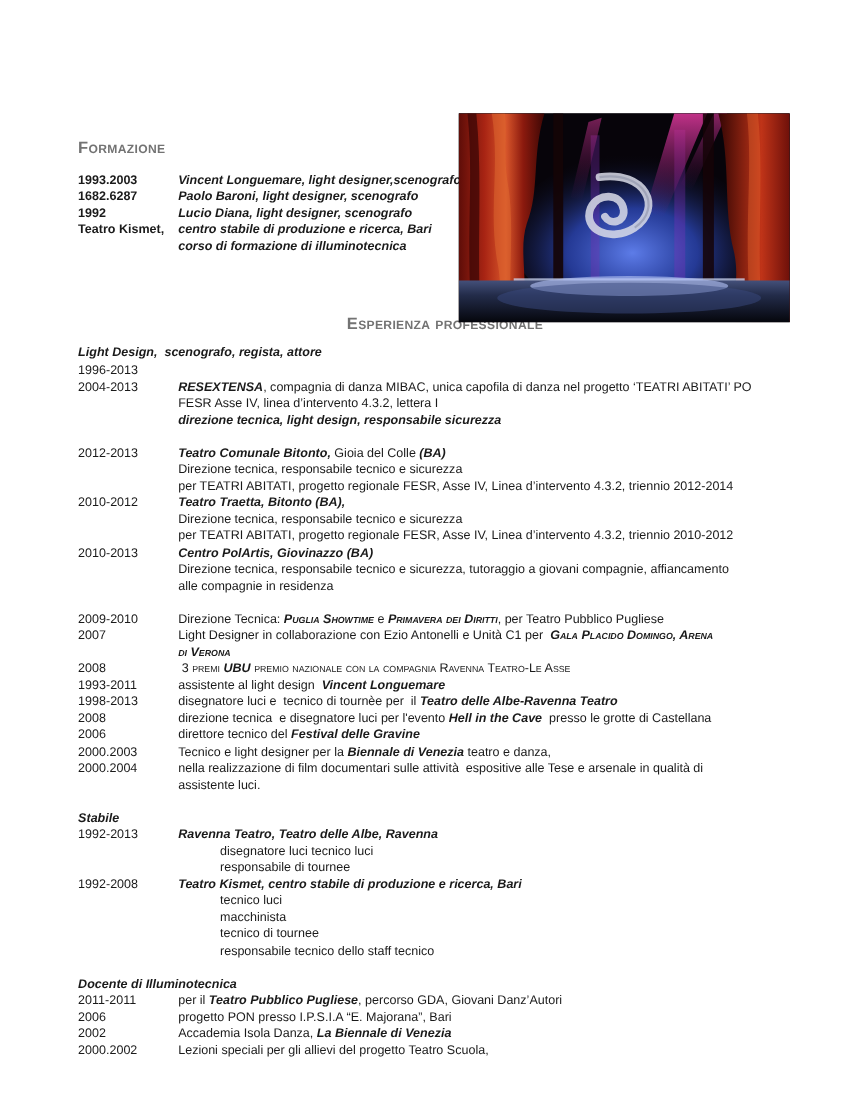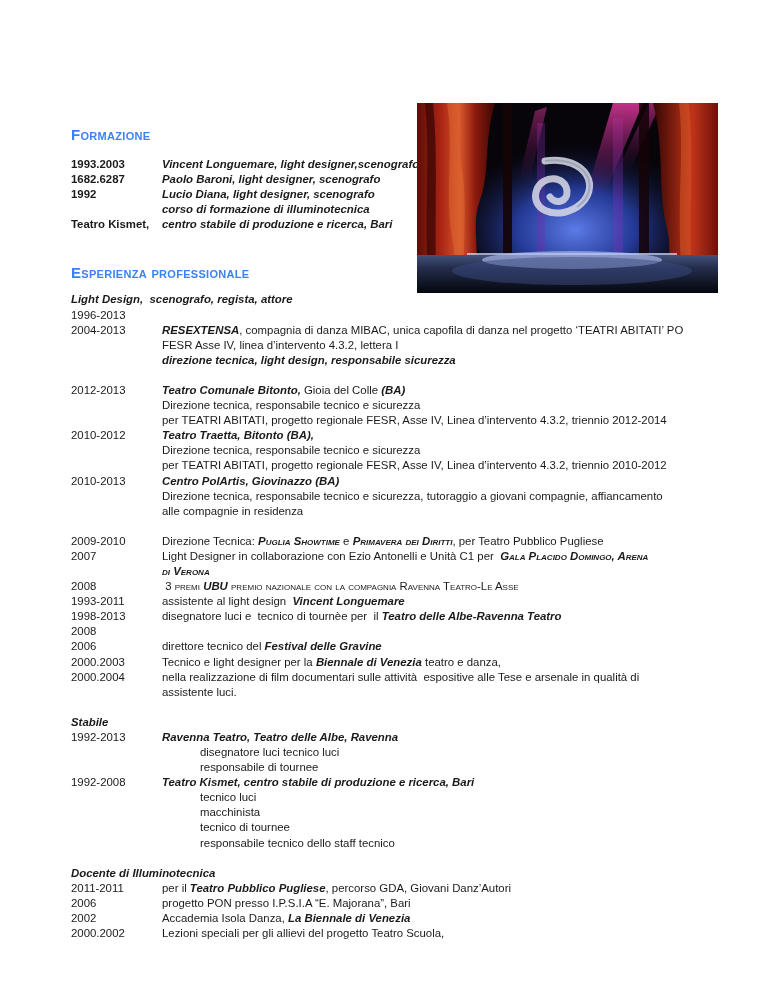--- a/index.html
+++ b/index.html
@@ -12,23 +12,23 @@
     overflow:hidden;
   }
   .page { position:relative; width:768px; height:994px; padding:126px 30px 30px 71px; }
   .h1 {
     font-variant:small-caps;
     font-weight:700;
     font-size:15px;
     letter-spacing:.3px;
     line-height:18px;
     margin-bottom:13px;
-    color:#3b82f6;
+    color:#737373;
   }
-  .h1-esp { margin-top:32px; margin-bottom:10px; }
+  .h1-esp { margin-top:54px; margin-bottom:10px;text-align:center; }
   .rows { width:100%; }
   .row {
     display:flex;
     align-items:flex-start;
     font-size:11.4px;
     line-height:15.1px;
     white-space:pre;
   }
   .row.gap { height:15px; }
   .row.head { font-weight:700; }
@@ -51,22 +51,22 @@
 <body>
 
 <div class="page">
 
   <div class="h1">Formazione</div>
 
   <div class="rows formazione">
       <div class="row"><div class="date">1993.2003</div><div class="desc"><span class="b">Vincent Longuemare, light designer,scenografo</span></div></div>
       <div class="row"><div class="date">1682.6287</div><div class="desc"><span class="b">Paolo Baroni, light designer, scenografo</span></div></div>
       <div class="row"><div class="date">1992</div><div class="desc"><span class="b">Lucio Diana, light designer, scenografo</span></div></div>
+      <div class="row"><div class="date">Teatro Kismet,</div><div class="desc"><span class="b">centro stabile di produzione e ricerca, Bari</span></div></div>
       <div class="row"><div class="date"></div><div class="desc"><span class="b">corso di formazione di illuminotecnica</span></div></div>
-      <div class="row"><div class="date">Teatro Kismet,</div><div class="desc"><span class="b">centro stabile di produzione e ricerca, Bari</span></div></div>
     </div>
 
   <div class="h1 h1-esp">Esperienza professionale</div>
 
   <div class="rows">
       <div class="row head"><span class="b">Light Design,  scenografo, regista, attore</span></div>
       <div class="row"><div class="date">1996-2013</div></div>
       <div class="row"><div class="date">2004-2013</div><div class="desc"><span class="b">RESEXTENSA</span><span>, compagnia di danza MIBAC, unica capofila di danza nel progetto ‘TEATRI ABITATI’ PO</span></div></div>
       <div class="row"><div class="date"></div><div class="desc"><span>FESR Asse IV, linea d’intervento 4.3.2, lettera I</span></div></div>
       <div class="row"><div class="date"></div><div class="desc"><span class="b">direzione tecnica, light design, responsabile sicurezza</span></div></div>
@@ -80,21 +80,21 @@
       <div class="row"><div class="date">2010-2013</div><div class="desc"><span class="b">Centro PolArtis, Giovinazzo (BA)</span></div></div>
       <div class="row"><div class="date"></div><div class="desc"><span>Direzione tecnica, responsabile tecnico e sicurezza, tutoraggio a giovani compagnie, affiancamento</span></div></div>
       <div class="row"><div class="date"></div><div class="desc"><span>alle compagnie in residenza</span></div></div>
       <div class="row gap"></div>
       <div class="row"><div class="date">2009-2010</div><div class="desc"><span>Direzione Tecnica: </span><span class="b sc">Puglia Showtime</span><span> e </span><span class="b sc">Primavera dei Diritti</span><span>, per Teatro Pubblico Pugliese</span></div></div>
       <div class="row"><div class="date">2007</div><div class="desc"><span>Light Designer in collaborazione con Ezio Antonelli e Unità C1 per  </span><span class="b sc">Gala Placido Domingo, Arena</span></div></div>
       <div class="row"><div class="date"></div><div class="desc"><span class="b sc">di Verona</span></div></div>
       <div class="row"><div class="date">2008</div><div class="desc"><span class="sc"> 3 premi </span><span class="b">UBU</span><span class="sc"> premio nazionale con la compagnia Ravenna Teatro-Le Asse</span></div></div>
       <div class="row"><div class="date">1993-2011</div><div class="desc"><span>assistente al light design  </span><span class="b">Vincent Longuemare</span></div></div>
       <div class="row"><div class="date">1998-2013</div><div class="desc"><span>disegnatore luci e  tecnico di tournèe per  il </span><span class="b">Teatro delle Albe-Ravenna Teatro</span></div></div>
-      <div class="row"><div class="date">2008</div></div>
+      <div class="row"><div class="date">2008</div><div class="desc"><span>direzione tecnica  e disegnatore luci per l'evento </span><span class="b">Hell in the Cave</span><span>  presso le grotte di Castellana</span></div></div>
       <div class="row"><div class="date">2006</div><div class="desc"><span>direttore tecnico del </span><span class="b">Festival delle Gravine</span></div></div>
       <div class="row"><div class="date">2000.2003</div><div class="desc"><span>Tecnico e light designer per la </span><span class="b">Biennale di Venezia</span><span> teatro e danza,</span></div></div>
       <div class="row"><div class="date">2000.2004</div><div class="desc"><span>nella realizzazione di film documentari sulle attività  espositive alle Tese e arsenale in qualità di</span></div></div>
       <div class="row"><div class="date"></div><div class="desc"><span>assistente luci.</span></div></div>
       <div class="row gap"></div>
       <div class="row head"><span class="b">Stabile</span></div>
       <div class="row"><div class="date">1992-2013</div><div class="desc"><span class="b">Ravenna Teatro, Teatro delle Albe, Ravenna</span></div></div>
       <div class="row"><div class="date"></div><div class="desc ind"><span>disegnatore luci tecnico luci</span></div></div>
       <div class="row"><div class="date"></div><div class="desc ind"><span>responsabile di tournee</span></div></div>
       <div class="row"><div class="date">1992-2008</div><div class="desc"><span class="b">Teatro Kismet, centro stabile di produzione e ricerca, Bari</span></div></div>

